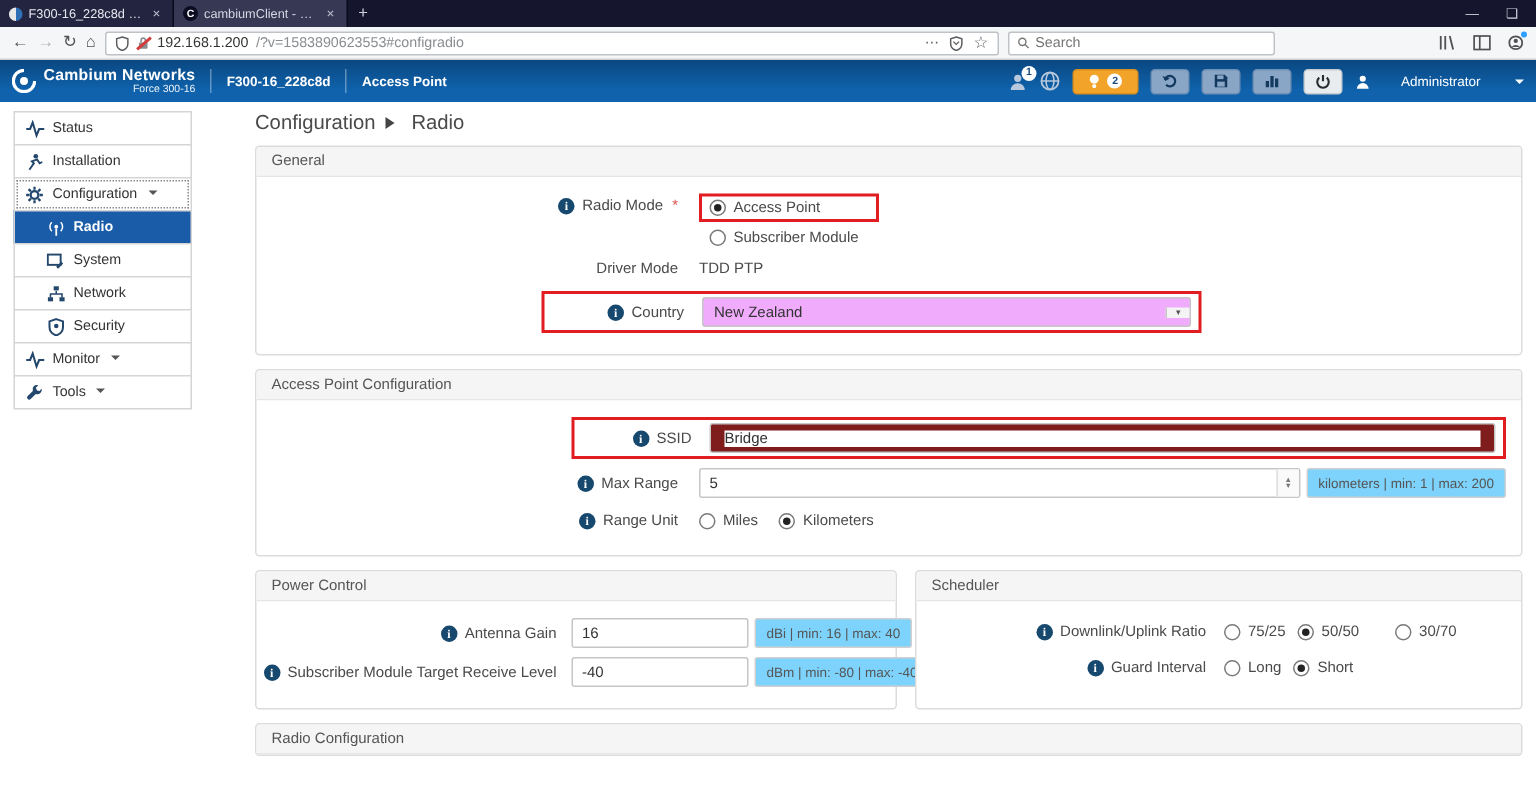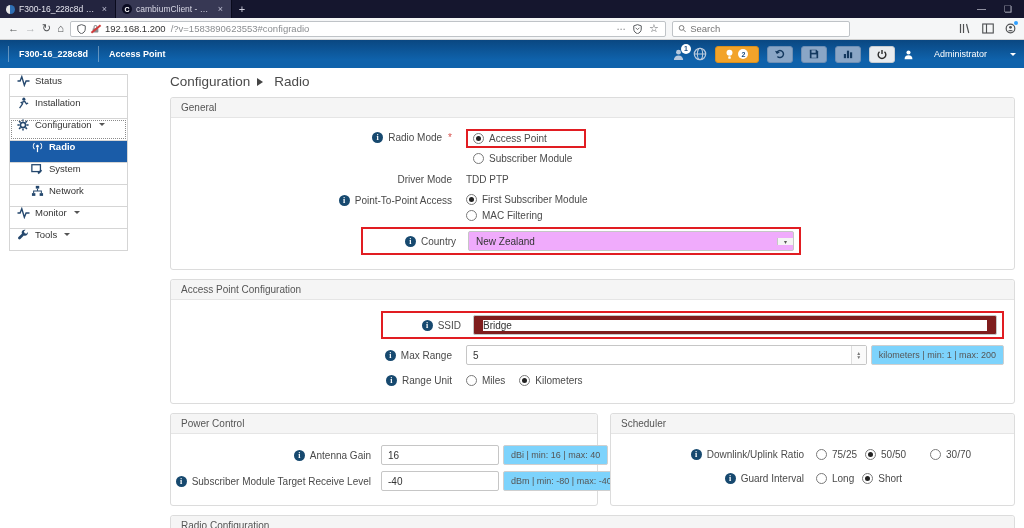--- a/index.html
+++ b/index.html
@@ -49,21 +49,21 @@
   .hbtn.light{background:#e9ecef;border-color:#c7ccd1;color:#2c2c2c}
   .badge{min-width:10px;height:10px;border-radius:50%;background:#fff;color:#1a4a7e;font-size:7px;font-weight:bold;
     display:flex;align-items:center;justify-content:center;padding:0 1px}
   .userbadge{position:relative}
   .userbadge .badge{position:absolute;top:-4px;right:-6px;background:#fff}
   .adminwrap{display:flex;align-items:center;gap:20px;font-size:9px}
   .caret-down::after{content:"";display:inline-block;margin-left:3px;border:3px solid transparent;border-top-color:currentColor;transform:translateY(2px)}
   
   .page{position:relative;height:460px}
   .sidebar{position:absolute;left:9px;top:7px;width:119px}
-  .sbitem{height:23px;border:1px solid #d5d5d5;background:#fff;margin-top:-1px;display:flex;
+  .sbitem{height:23px;border:1px solid #d5d5d5;background:#fff;margin-top:-1px;display:flex;align-items:center;
     gap:5px;padding:0 6px;font-size:9.5px;color:#333;cursor:pointer}
   .sbitem .ic{width:14px;display:flex;justify-content:center;color:#24476d;flex:none}
   .sbitem.child{padding-left:20px}
   .sbitem.active{background:#1a5ca8;color:#fff}
   .sbitem.active .ic{color:#fff}
   .sbitem.focus{outline:1px dotted #8a8a8a;outline-offset:-3px}
   .qosab{font-size:8px;font-weight:bold;color:#24476d}
   .scaret::after{content:"";display:inline-block;border:3px solid transparent;border-top-color:#555;transform:translateY(1px);margin-left:2px}
   .main{position:absolute;left:170px;top:4px;width:845px}
   .crumb{display:flex;align-items:center;gap:7px;font-size:13.5px;color:#4a4a4a;margin:2px 0 8px 0}
@@ -180,20 +180,30 @@
         <circle cx="7" cy="7" r="5.5" fill="none" stroke="#4f5153" stroke-width="1.5"></circle>
         <circle cx="7" cy="5.5" r="1.8" fill="#4f5153"></circle>
         <path d="M3.5 10.5 a4.5 4.5 0 0 1 7 0" fill="#4f5153"></path>
       </svg>
       <span class="dot"></span>
     </span>
   </div>
 </div>
 
 <div class="appbar">
+  <div class="brand">
+    <svg width="16" height="16" viewBox="0 0 18 18">
+      <path d="M9 1 a8 8 0 1 0 8 8" fill="none" stroke="#fff" stroke-width="2.4"></path>
+      <circle cx="9" cy="9" r="3" fill="#fff"></circle>
+    </svg>
+    <div class="brandtxt">
+      <span class="b1">Cambium Networks</span>
+      <span class="b2">Force 300-16</span>
+    </div>
+  </div>
   <div class="vdiv"></div>
   <span class="devname">F300-16_228c8d</span>
   <div class="vdiv"></div>
   <span class="topmenu">Access Point</span>
   <div class="appbar-right">
     <span class="userbadge">
       <svg width="13" height="13" viewBox="0 0 14 14">
         <circle cx="7" cy="4.5" r="2.6" fill="#b9c9dd"></circle>
         <path d="M2 13 a5 5 0 0 1 10 0 Z" fill="#b9c9dd"></path>
       </svg>
@@ -309,20 +319,29 @@
       <span class="ic">
         <svg width="13" height="12" viewBox="0 0 14 14">
             <rect x="5" y="1" width="4" height="3.2" fill="currentColor"></rect>
             <rect x="0.5" y="9.5" width="4" height="3.2" fill="currentColor"></rect>
             <rect x="9.5" y="9.5" width="4" height="3.2" fill="currentColor"></rect>
             <path d="M7 4.5 V7 M2.5 9.5 V7 H11.5 V9.5" fill="none" stroke="currentColor" stroke-width="1.2"></path>
           </svg>
       </span>
       <span>Network</span>
     </div>
+    <div class="sbitem child">
+      <span class="ic">
+        <svg width="11" height="12" viewBox="0 0 14 16">
+            <path d="M7 1 L13 3 V8 C13 12 10 14.5 7 15.5 C4 14.5 1 12 1 8 V3 Z" fill="none" stroke="currentColor" stroke-width="1.8"></path>
+            <circle cx="7" cy="7" r="2" fill="currentColor"></circle>
+          </svg>
+      </span>
+      <span>Security</span>
+    </div>
     <div class="sbitem">
       <span class="ic">
         <svg width="13" height="12" viewBox="0 0 14 14">
             <polyline points="0,7 3,7 5,2 8,12 10,7 14,7" fill="none" stroke="currentColor" stroke-width="1.6"></polyline>
           </svg>
       </span>
       <span>Monitor</span>
         <span class="scaret"></span>
     </div>
     <div class="sbitem">
@@ -367,38 +386,20 @@
             </div>
           </div>
         </div>
         <div class="row">
           <div class="lbl">
               <span>Driver Mode</span>
             </div>
           <div class="ctl">
               <span class="static">TDD PTP</span>
             </div>
-        </div>
-        <div class="row top">
-          <div class="lbl" style="padding-top:1px">
-            <span class="info"></span>
-            <span>Point-To-Point Access</span>
-          </div>
-          <div class="ctl">
-            <div class="stack">
-              <span class="ropt">
-                <span class="rb on"></span>
-                <span>First Subscriber Module</span>
-              </span>
-              <span class="ropt">
-                <span class="rb"></span>
-                <span>MAC Filtering</span>
-              </span>
-            </div>
-          </div>
         </div>
         <div class="row">
           <div class="lbl" style="width:180px"></div>
           <span class="redbox" style="flex:1;max-width:440px">
             <span class="lbl" style="width:100px;padding-right:12px">
               <span class="info"></span>
               <span>Country</span>
             </span>
             <span class="sel">
               <span class="txt">New Zealand</span>

